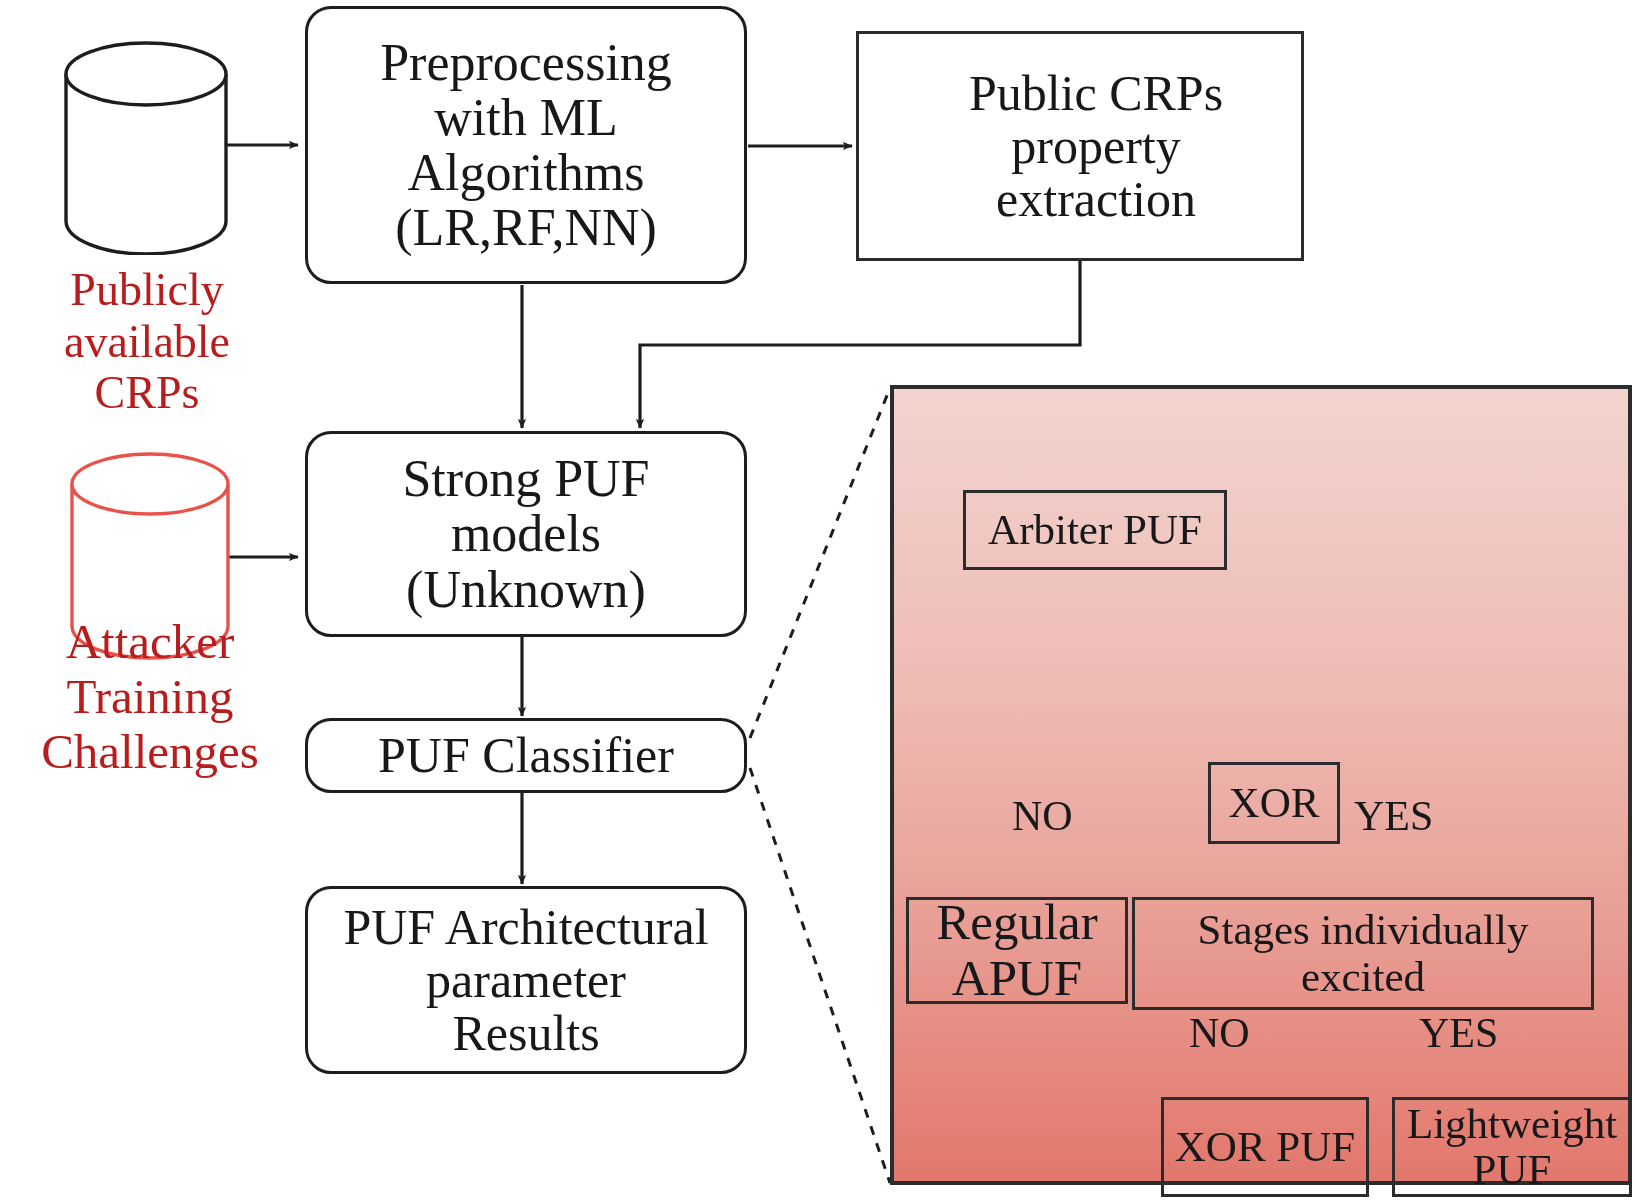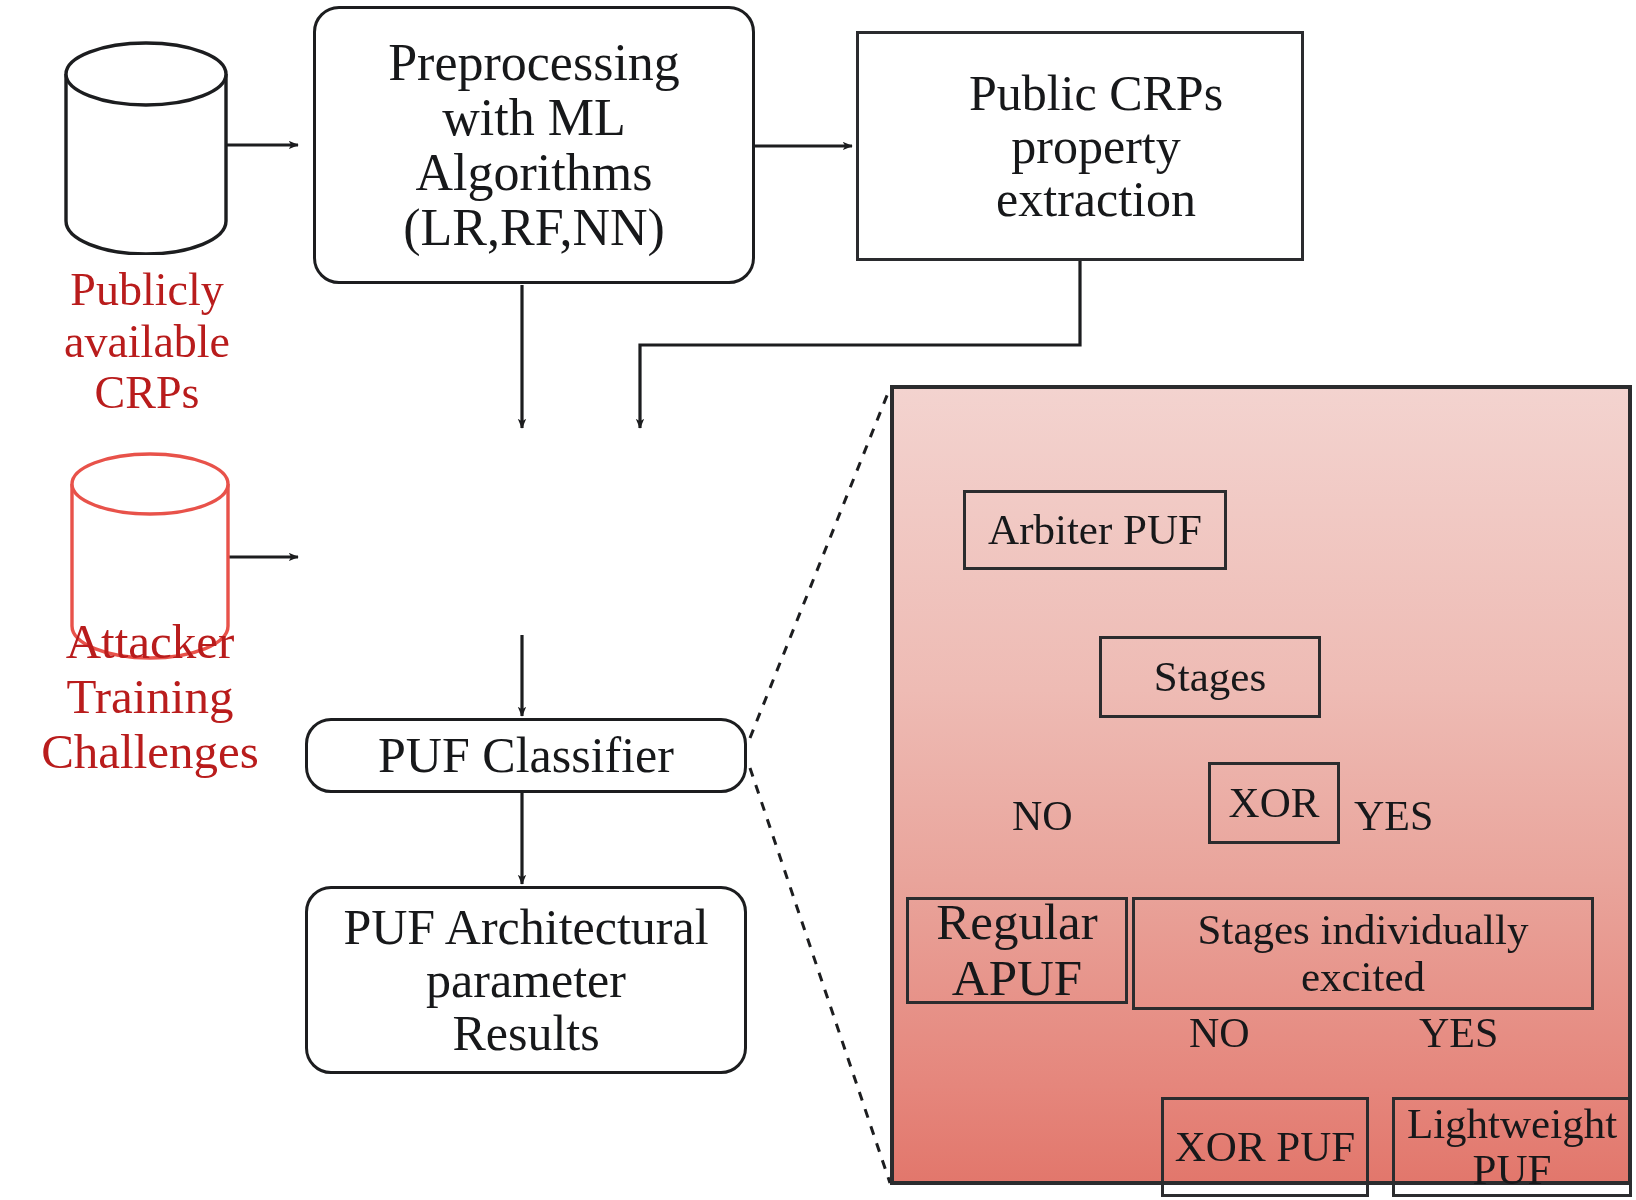--- a/index.html
+++ b/index.html
@@ -168,42 +168,44 @@
     <svg width="166" height="208" viewBox="0 0 166 208" xmlns="http://www.w3.org/2000/svg">
       <path d="M4,32 L4,174 A78,32 0 0 0 160,174 L160,32" fill="#ffffff" stroke="#e8524a" stroke-width="3.4"></path>
       <ellipse cx="82" cy="32" rx="78" ry="30" fill="#ffffff" stroke="#e8524a" stroke-width="3.4"></ellipse>
     </svg>
   </div>
 
   <div class="caption" style="left:10px; top:615px; width:280px; font-size:49px;">Attacker
 Training
 Challenges</div>
 
-  <div class="node rbox" style="left:305px; top:6px; width:442px; height:278px; font-size:52px;margin-left:8px;">Preprocessing
+  <div class="node rbox" style="left:305px; top:6px; width:442px; height:278px; font-size:52px;">Preprocessing
 with ML
 Algorithms
 (LR,RF,NN)</div>
 
   <div class="node sqbox" style="left:856px; top:31px; width:448px; height:230px; font-size:50px;padding-left:32px;">Public CRPs
 property
 extraction</div>
 
+  <div class="node rbox" style="left:305px; top:431px; width:442px; height:206px; font-size:52px;">Strong PUF
+models
+(Unknown)</div>
 
   <div class="node rbox" style="left:305px; top:718px; width:442px; height:75px; font-size:50px;">PUF Classifier</div>
 
   <div class="node rbox" style="left:305px; top:886px; width:442px; height:188px; font-size:50px;">PUF Architectural
 parameter
 Results</div>
 
   <div class="panel" style="left:890px; top:385px; width:742px; height:800px;">
 
 
     <div class="tnode" style="left:51px; top:101px; width:264px; height:80px; font-size:43px;margin-left:18px;">Arbiter PUF</div>
 
-    <div class="tnode" style="left:205px; top:247px; width:222px; height:82px; font-size:43px;">Stages</div>
 
     <div class="tnode" style="left:314px; top:373px; width:132px; height:82px; font-size:43px;">XOR</div>
 
     <div class="elabel" style="left:118px; top:403px; font-size:42px;">NO</div>
 
     <div class="elabel" style="left:460px; top:403px; font-size:42px;">YES</div>
 
     <div class="tnode" style="left:12px; top:508px; width:222px; height:107px; font-size:51px;">Regular APUF</div>
 
     <div class="tnode" style="left:238px; top:508px; width:462px; height:113px; font-size:43px;">Stages individually

